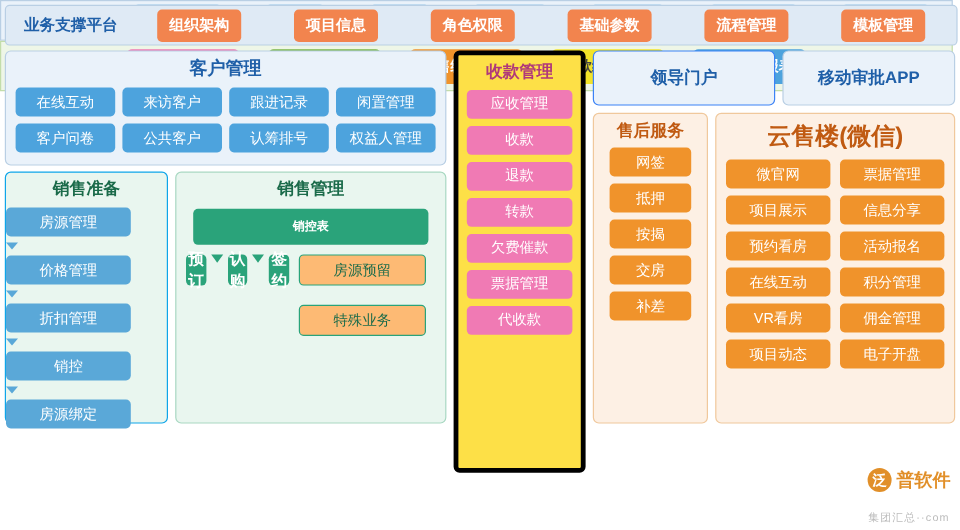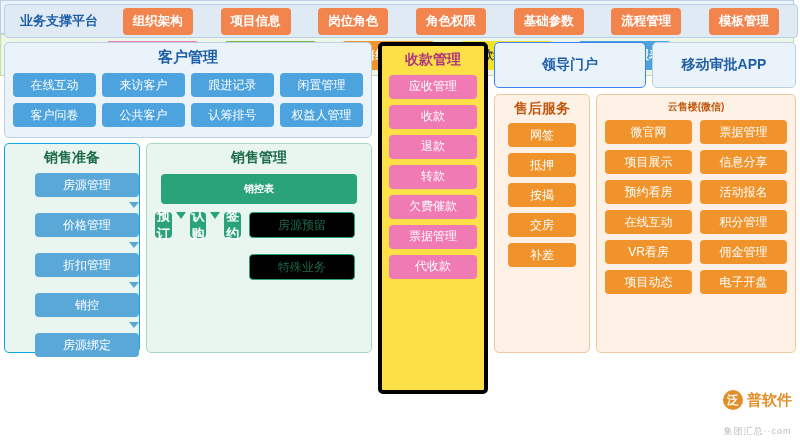--- a/index.html
+++ b/index.html
@@ -27,33 +27,33 @@
 
   
   #customer{left:4px;top:42px;width:368px;height:96px;background:#eaf2fa;border:1px solid #b9cfe4;}
   #customer .panel-title{font-size:15px;margin-top:5px;}
   .grid4{display:grid;grid-template-columns:repeat(4,1fr);gap:6px;padding:6px 8px 0 8px;}
   .cust-cell{background:#4da3dd;color:#fff;font-size:12px;border-radius:4px;height:24px;}
 
   
   #salesprep{left:4px;top:143px;width:136px;height:210px;background:#e9f6ef;border:1px solid #0ea5e9;}
   #salesprep .panel-title{font-size:14px;margin-top:5px;color:#1b6b4a;}
-  .prep-col{display:flex;flex-direction:column;align-items:flex-end;gap:5px;margin-top:6px;}
+  .prep-col{display:flex;flex-direction:column;align-items:flex-start;gap:5px;margin-top:6px;}
   .prep-cell{width:104px;height:24px;background:#5aa8d8;color:#fff;font-size:12px;border-radius:4px;}
   .arrow-down{width:0;height:0;border-left:5px solid transparent;border-right:5px solid transparent;border-top:6px solid #5aa8d8;}
 
   
   #salesmgmt{left:146px;top:143px;width:226px;height:210px;background:#e9f6ef;border:1px solid #a9d8c2;}
   #salesmgmt .panel-title{font-size:14px;margin-top:5px;color:#1b6b4a;}
   .sm-top{width:196px;height:30px;margin:7px auto 0 auto;background:#2aa37a;color:#fff;font-size:10px;font-weight:bold;border-radius:4px;}
   .sm-body{display:flex;margin-top:8px;padding:0 8px;gap:8px;}
   .sm-left{display:flex;align-items:flex-start;gap:4px;width:86px;}
   .sm-right{display:flex;flex-direction:column;justify-content:center;gap:16px;width:106px;}
   .sm-cell{width:84px;height:26px;background:#2aa37a;color:#fff;font-size:13px;font-weight:bold;border-radius:4px;}
-  .sm-out{width:106px;height:26px;background:#000000;border:1.5px solid #2aa37a;color:#1b6b4a;font-size:12px;border-radius:4px;}
+  .sm-out{width:106px;height:26px;background:#fdba74;border:1.5px solid #2aa37a;color:#1b6b4a;font-size:12px;border-radius:4px;}
   .arrow-down-g{width:0;height:0;border-left:5px solid transparent;border-right:5px solid transparent;border-top:7px solid #2aa37a;}
 
   
   #collection{left:378px;top:42px;width:110px;height:352px;background:#fde047;border:4px solid #000000;}
   #collection .panel-title{font-size:14px;margin-top:5px;color:#b0387a;line-height:1.25;}
   .coll-col{display:flex;flex-direction:column;align-items:center;gap:6px;margin-top:6px;}
   .coll-cell{width:88px;height:24px;background:#f07ab4;color:#fff;font-size:12px;border-radius:4px;}
 
   
   #leader{left:494px;top:42px;width:152px;height:46px;background:#eaf2fa;border:1px solid #3b82f6;}
@@ -62,21 +62,21 @@
   #mobileapp .panel-title{font-size:14px;width:100%;}
 
   
   #aftersales{left:494px;top:94px;width:96px;height:259px;background:#fdf0e4;border:1px solid #f0c89c;}
   #aftersales .panel-title{font-size:14px;margin-top:5px;color:#c05a12;}
   .as-col{display:flex;flex-direction:column;align-items:center;gap:6px;margin-top:5px;}
   .as-cell{width:68px;height:24px;background:#f0932b;color:#fff;font-size:12px;border-radius:4px;}
 
   
   #cloud{left:596px;top:94px;width:200px;height:259px;background:#fdf0e4;border:1px solid #f0c89c;}
-  #cloud .panel-title{font-size:10px;margin-top:5px;color:#c05a12;}
+  #cloud .panel-title{font-size:20px;margin-top:5px;color:#c05a12;}
   .cloud-grid{display:grid;grid-template-columns:repeat(2,1fr);gap:6px 8px;padding:6px 8px 0 8px;}
   .cloud-cell{height:24px;background:#f0932b;color:#fff;font-size:12px;border-radius:4px;}
 
   
   #mobilebar{left:4px;top:358px;width:792px;height:32px;background:#eaf2fa;border:1px solid #b9cfe4;display:flex;align-items:center;}
   #mobilebar .title{color:#1f5fa8;font-weight:bold;font-size:13px;width:92px;text-align:center;}
   #mobilebar .items{display:flex;flex:1;justify-content:space-around;}
   #mobilebar .items .mb{background:#fff;border:1.5px solid #4da3dd;color:#1f5fa8;font-size:12px;border-radius:4px;padding:4px 12px;}
 
   
@@ -96,21 +96,20 @@
 </head>
 <body>
 
 <div id="root">
 
   <div class="topbar">
     <div class="title">业务支撑平台</div>
     <div class="items">
       <div class="box pill">组织架构</div>
       <div class="box pill">项目信息</div>
-      <div class="box pill">岗位角色</div>
       <div class="box pill">角色权限</div>
       <div class="box pill">基础参数</div>
       <div class="box pill">流程管理</div>
       <div class="box pill">模板管理</div>
     </div>
   </div>
 
   <div class="panel" id="customer">
     <div class="panel-title">客户管理</div>
     <div class="grid4">

